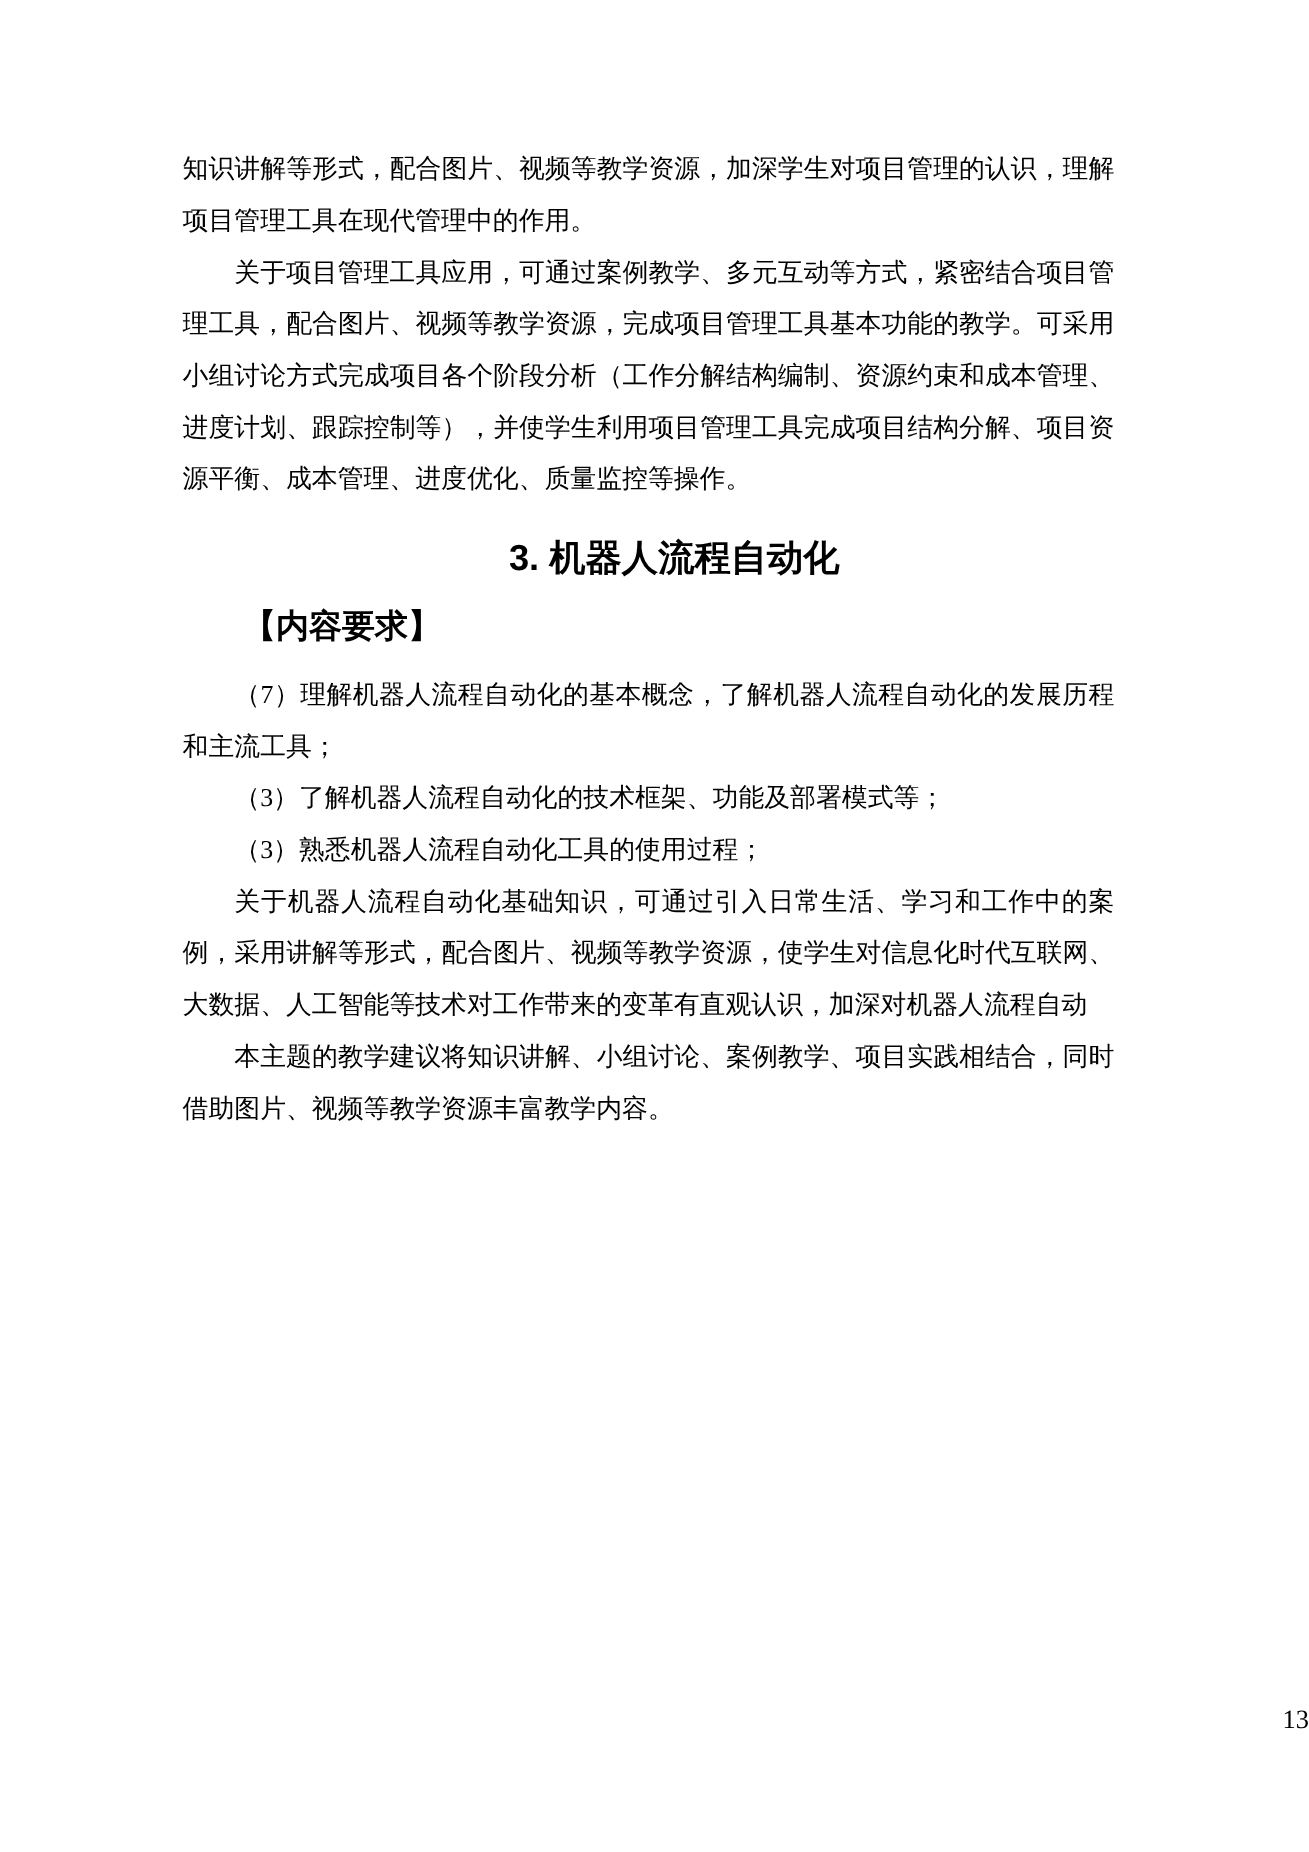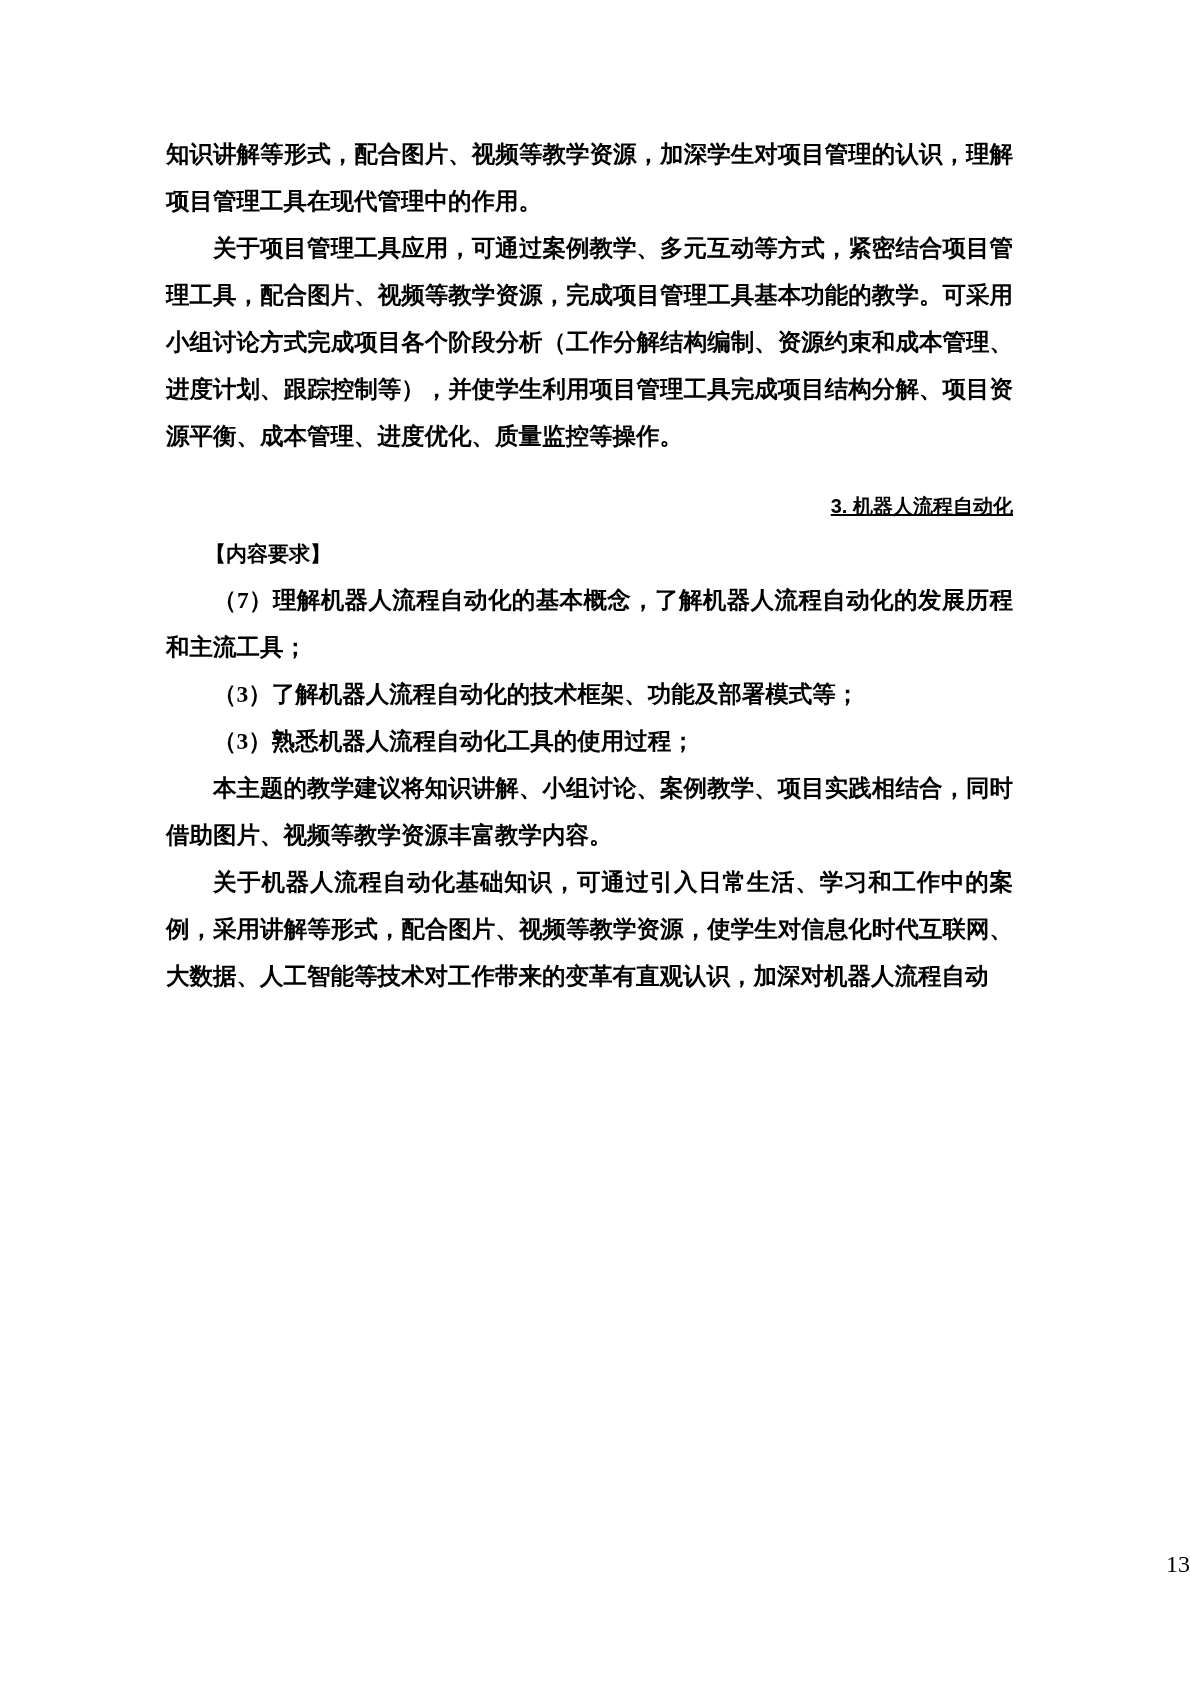--- a/index.html
+++ b/index.html
@@ -20,40 +20,38 @@
     font-family: "Liberation Serif", "DejaVu Serif", serif;
     font-size: 23.5px;
     line-height: 47px;
     text-align: justify;
     text-justify: inter-character;
     color: #000000;
   }
   .content p {
     margin: 0;
     text-indent: 2em;
-    font-weight: bold;
   }
   .content p.no-indent {
     text-indent: 0;
   }
   .num-heading {
     margin: 23px 0 0 0;
     font-family: "Liberation Sans", "DejaVu Sans", sans-serif;
     font-weight: 700;
-    font-size: 20px;
+    font-size: 33px;
     line-height: 47px;
     text-indent: 47px;
-    text-align: right;
-    text-decoration: underline;
+    text-align: center;
   }
   .bracket-heading {
-    margin: 0;
+    margin: 16px;
     font-family: "Liberation Sans", "DejaVu Sans", sans-serif;
     font-weight: 700;
-    font-size: 21px;
+    font-size: 30px;
     line-height: 47px;
     text-indent: 39px;
     text-align: left;
   }
   .page-number {
     position: absolute;
     top: 1548px;
     left: 0;
     width: 100%;
     text-align: right;
@@ -68,17 +66,17 @@
 
 <div class="page">
   <div class="content">
     <p class="no-indent">知识讲解等形式，配合图片、视频等教学资源，加深学生对项目管理的认识，理解项目管理工具在现代管理中的作用。</p>
     <p>关于项目管理工具应用，可通过案例教学、多元互动等方式，紧密结合项目管理工具，配合图片、视频等教学资源，完成项目管理工具基本功能的教学。可采用小组讨论方式完成项目各个阶段分析（工作分解结构编制、资源约束和成本管理、进度计划、跟踪控制等），并使学生利用项目管理工具完成项目结构分解、项目资源平衡、成本管理、进度优化、质量监控等操作。</p>
     <h3 class="num-heading">3. 机器人流程自动化</h3>
     <h4 class="bracket-heading">【内容要求】</h4>
     <p>（7）理解机器人流程自动化的基本概念，了解机器人流程自动化的发展历程和主流工具；</p>
     <p>（3）了解机器人流程自动化的技术框架、功能及部署模式等；</p>
     <p>（3）熟悉机器人流程自动化工具的使用过程；</p>
+    <p>关于机器人流程自动化基础知识，可通过引入日常生活、学习和工作中的案例，采用讲解等形式，配合图片、视频等教学资源，使学生对信息化时代互联网、大数据、人工智能等技术对工作带来的变革有直观认识，加深对机器人流程自动</p>
     <p>本主题的教学建议将知识讲解、小组讨论、案例教学、项目实践相结合，同时借助图片、视频等教学资源丰富教学内容。</p>
-    <p>关于机器人流程自动化基础知识，可通过引入日常生活、学习和工作中的案例，采用讲解等形式，配合图片、视频等教学资源，使学生对信息化时代互联网、大数据、人工智能等技术对工作带来的变革有直观认识，加深对机器人流程自动</p>
   </div>
   <div class="page-number">13</div>
 </div>
 
 </body></html>

